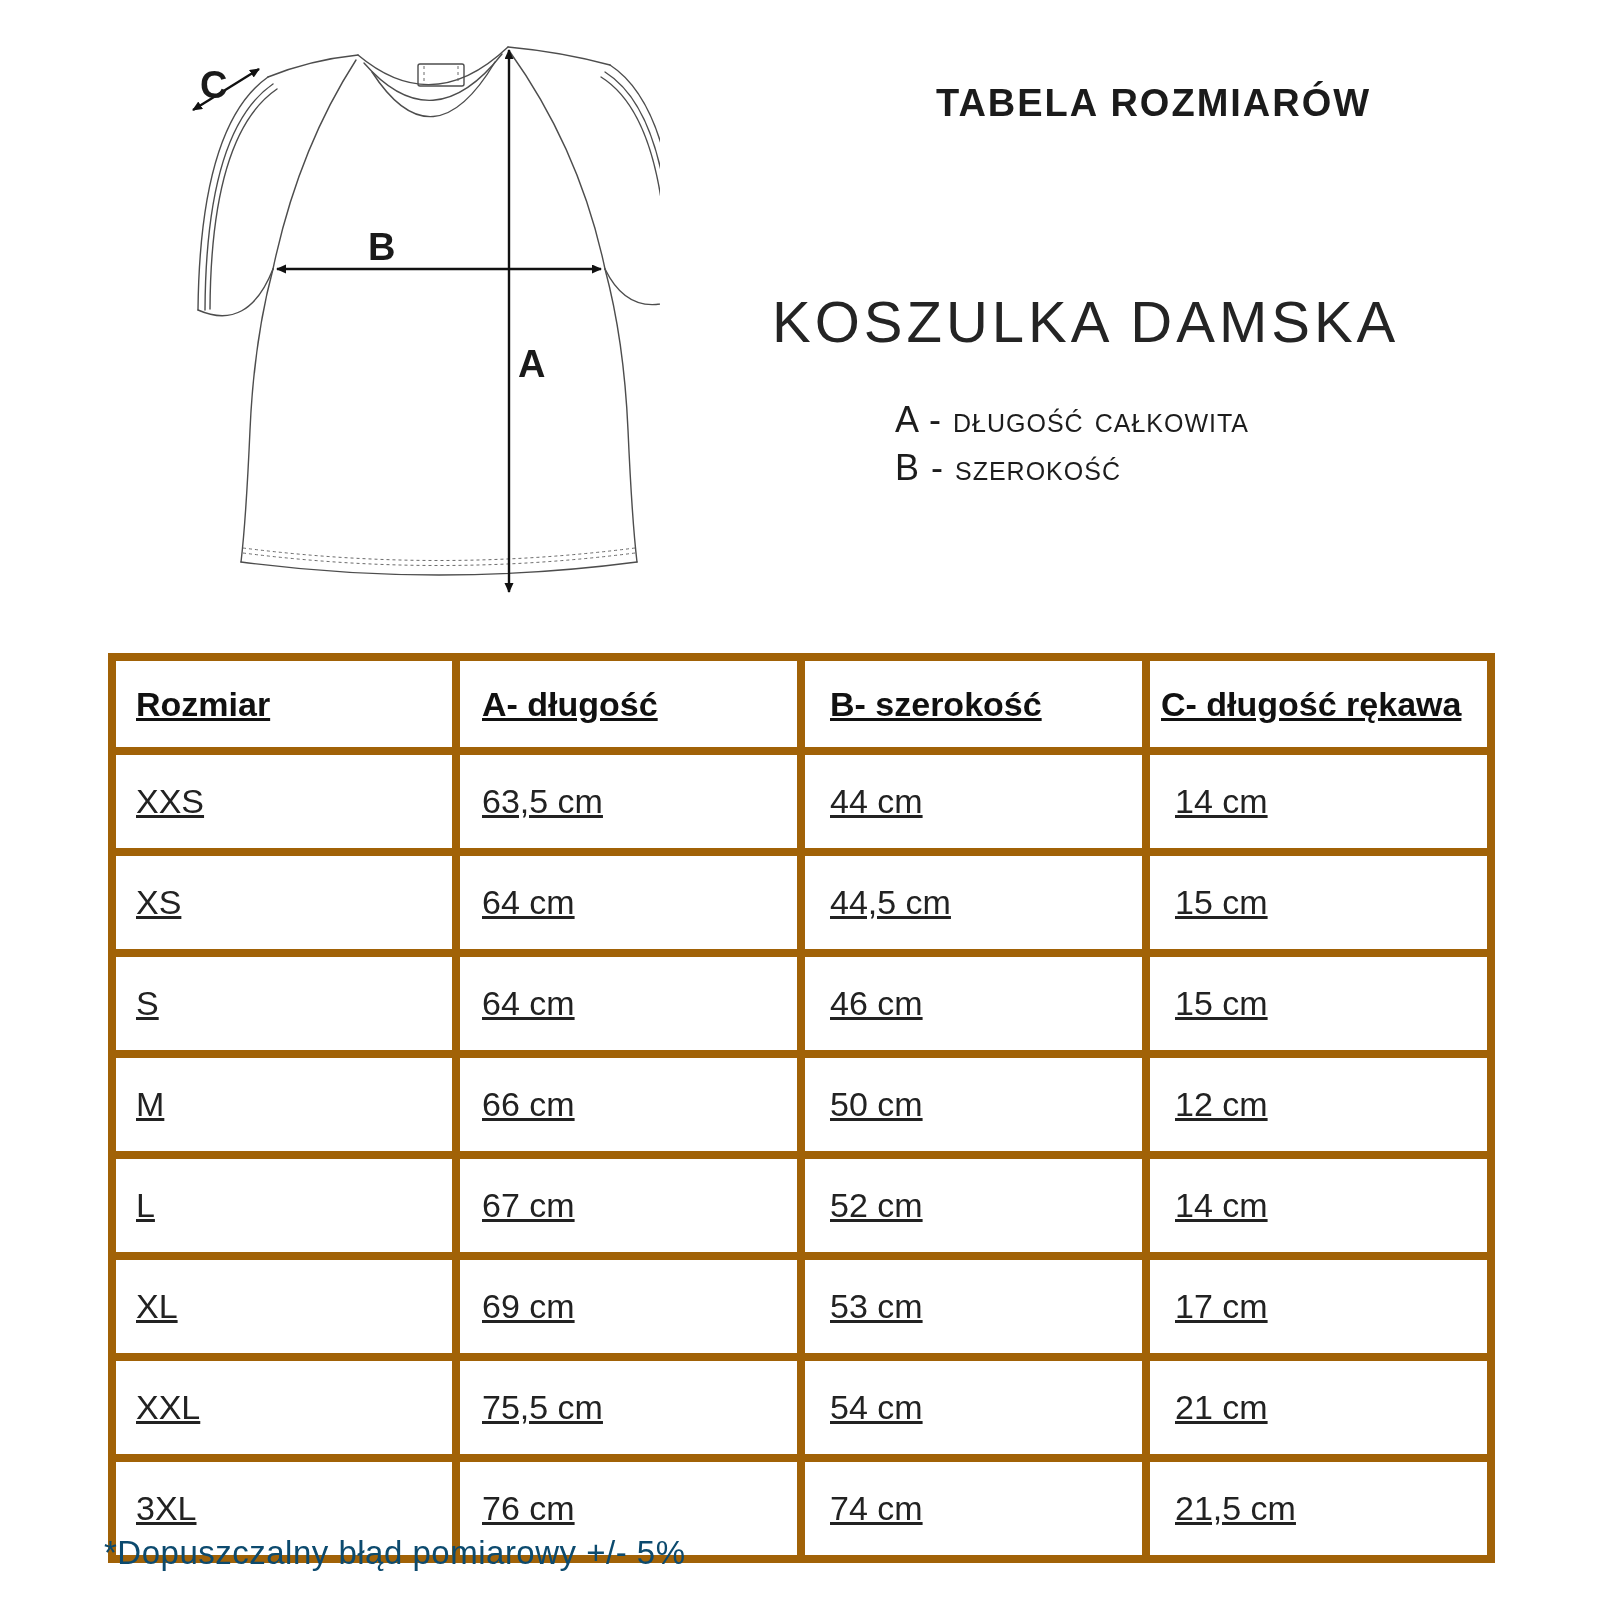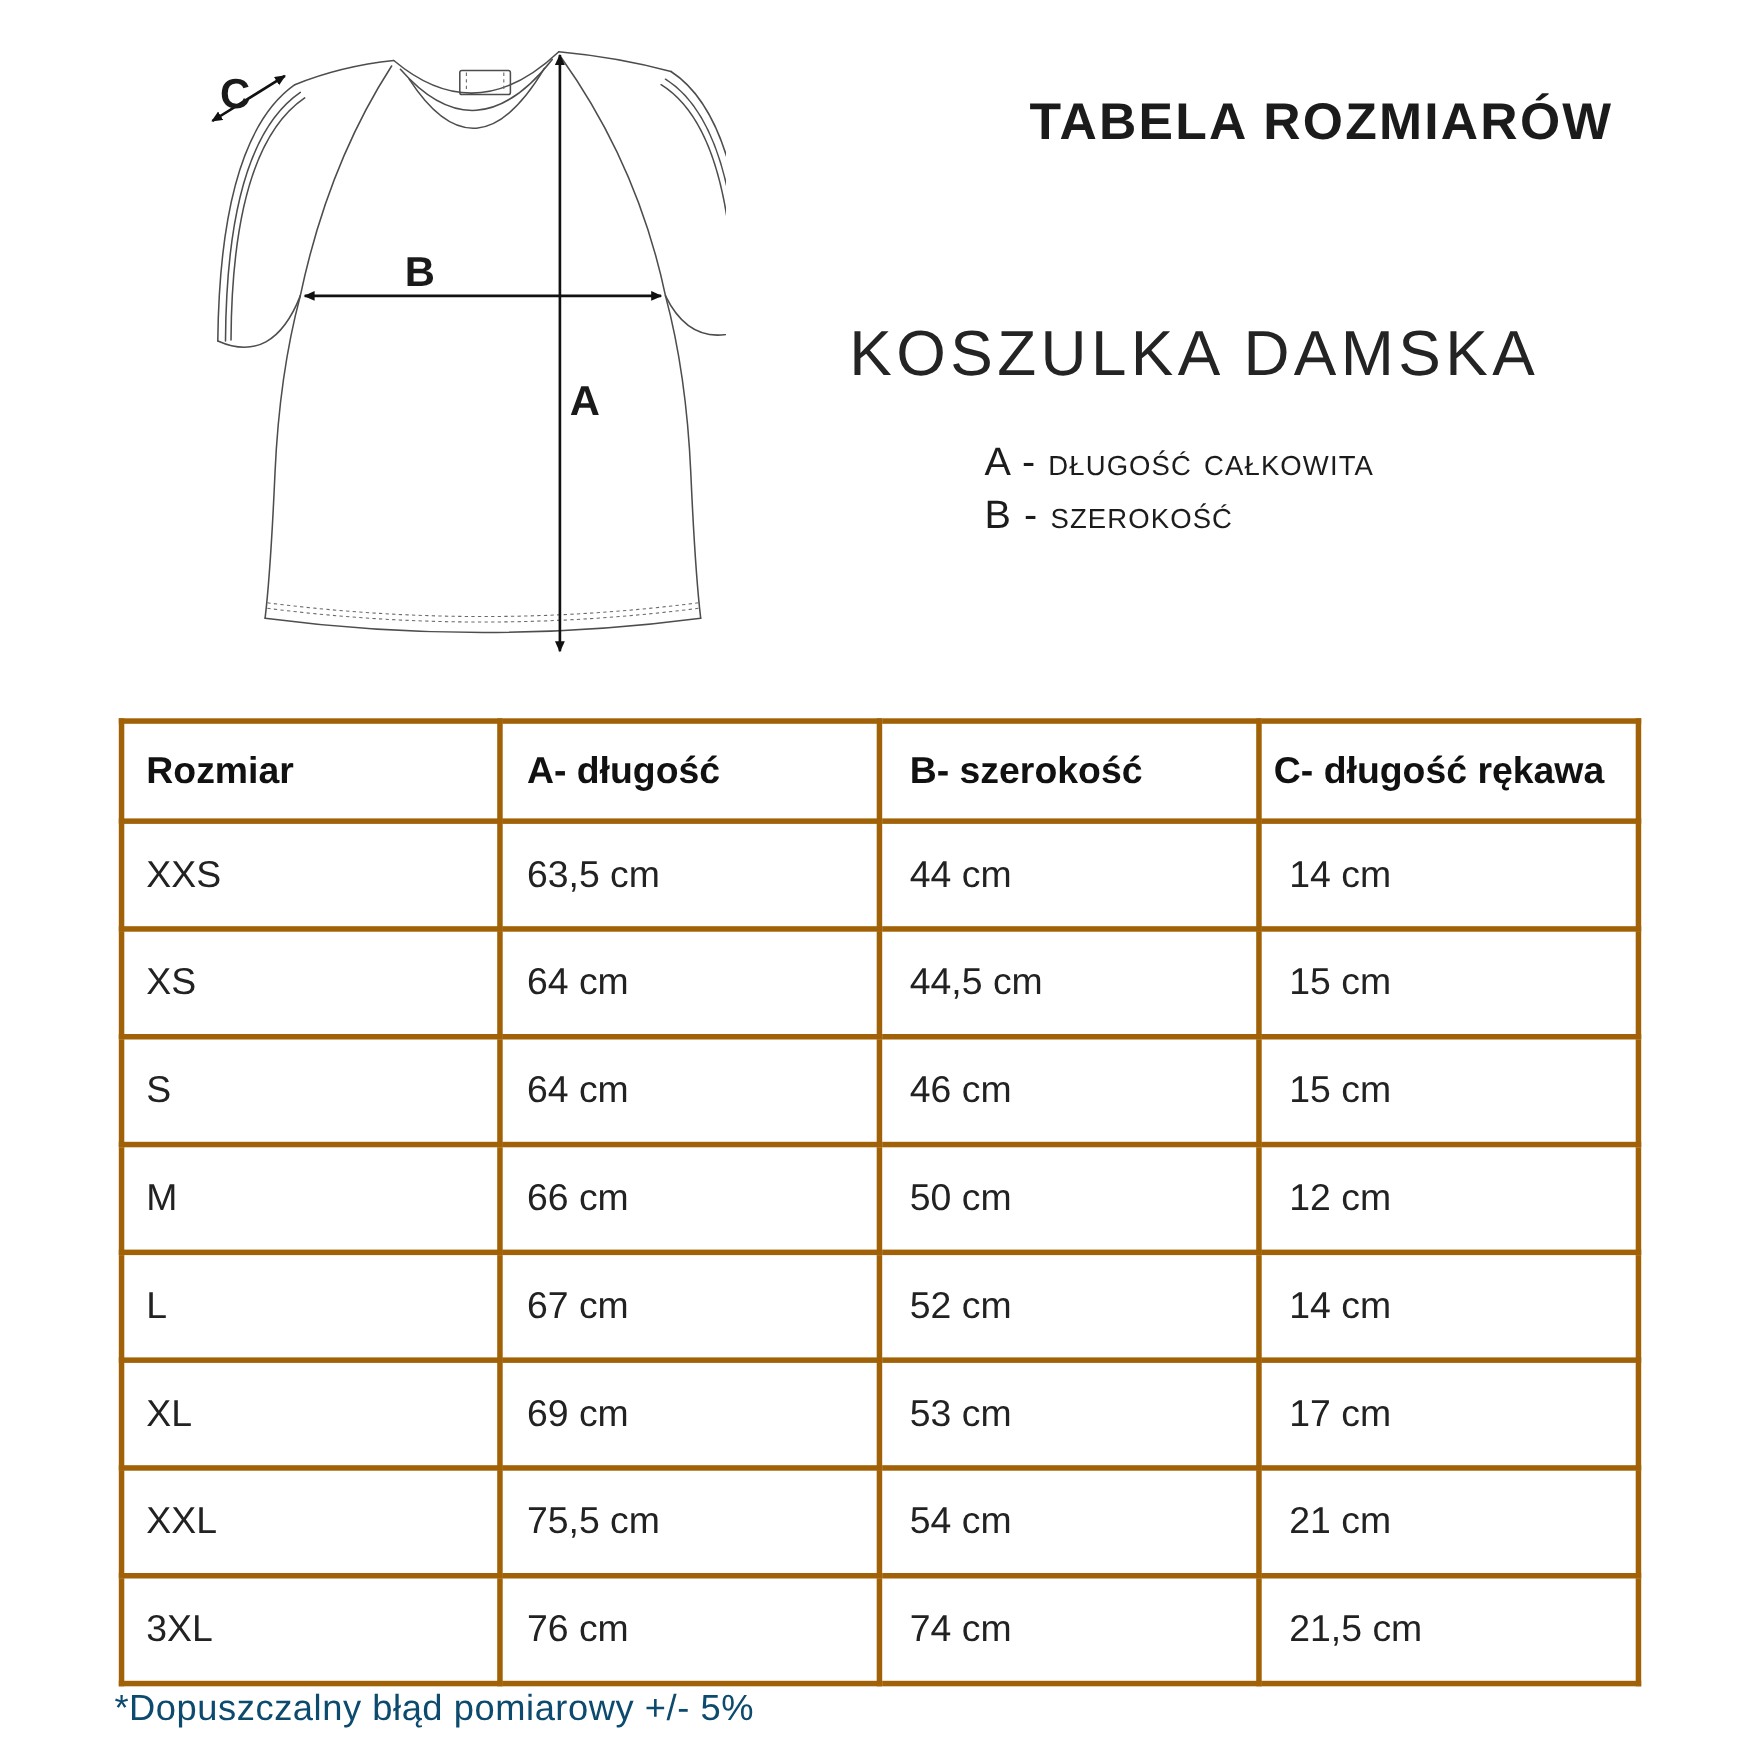--- a/index.html
+++ b/index.html
@@ -7,21 +7,21 @@
     position:relative;
     width:1600px;height:1600px;
     background:#ffffff;
     font-family:"Liberation Sans", sans-serif;
     color:#1b1b1b;
     overflow:hidden;
   }
   
   .main-title{
     position:absolute;left:936px;top:82px;
-    font-size:47px;font-weight:700;letter-spacing:2px;
+    font-size:38px;font-weight:700;letter-spacing:2px;
     color:#1b1b1b;white-space:nowrap;
   }
   .product-title{
     position:absolute;left:772px;top:288px;
     font-size:58px;font-weight:200;letter-spacing:4px;
     color:#242424;white-space:nowrap;
   }
   .legend{
     position:absolute;left:895px;top:396px;
     font-size:36px;font-weight:400;
@@ -36,23 +36,24 @@
   .arrow{stroke:#111111;stroke-width:2.4;fill:none;}
   .arrow-label{font-family:"Liberation Sans",sans-serif;font-size:38px;font-weight:700;fill:#1a1a1a;}
   
   table.size-table{
     position:absolute;left:108px;top:653px;
     width:1379px;
     border-collapse:collapse;table-layout:fixed;
     font-size:34px;
   }
   table.size-table th, table.size-table td{
-    border:5px solid #a16207;
+    border:8px solid #a16207;
     text-align:left;vertical-align:middle;
     padding:0;
+    text-decoration:underline;
   }
   table.size-table th{height:86px;font-weight:700;color:#111;}
   table.size-table td{height:93px;font-weight:400;color:#222;}
   td.size-cell{font-weight:700;color:#111;}
   .c1{padding-left:20px !important;}
   .c2{padding-left:22px !important;}
   .c3{padding-left:25px !important;}
   .c4{padding-left:25px !important;}
   th.c4{padding-left:11px !important;}
   

